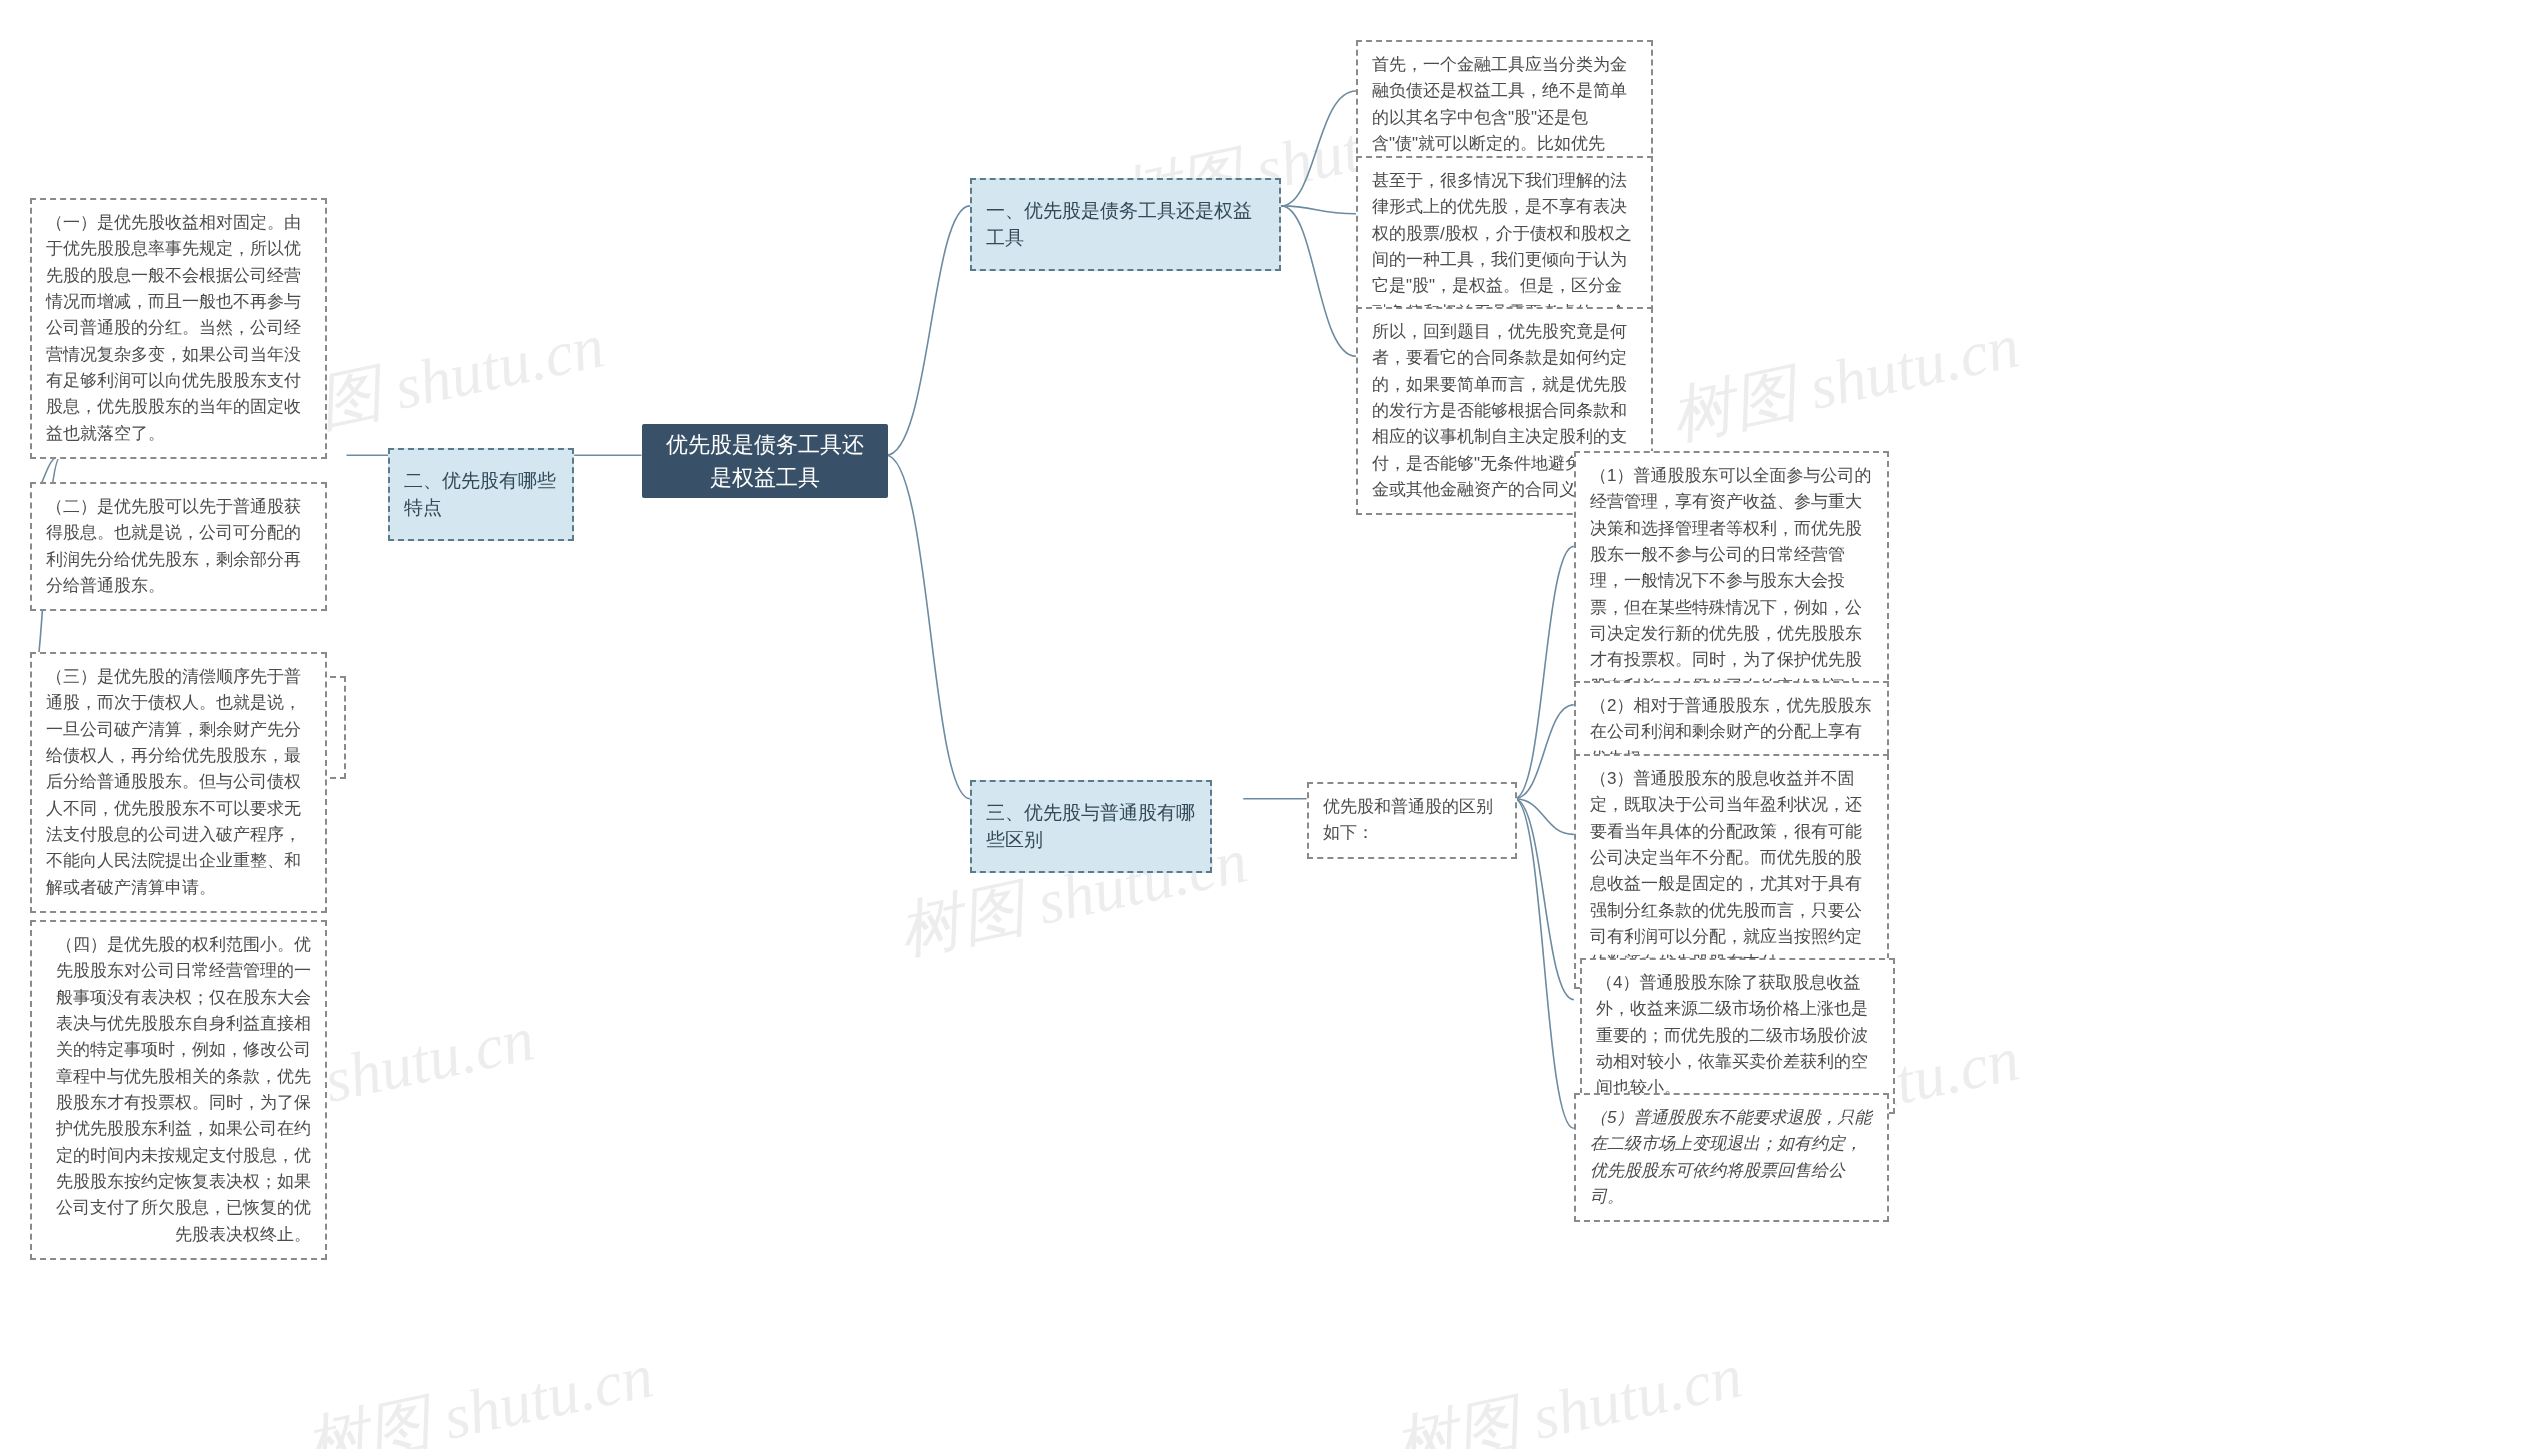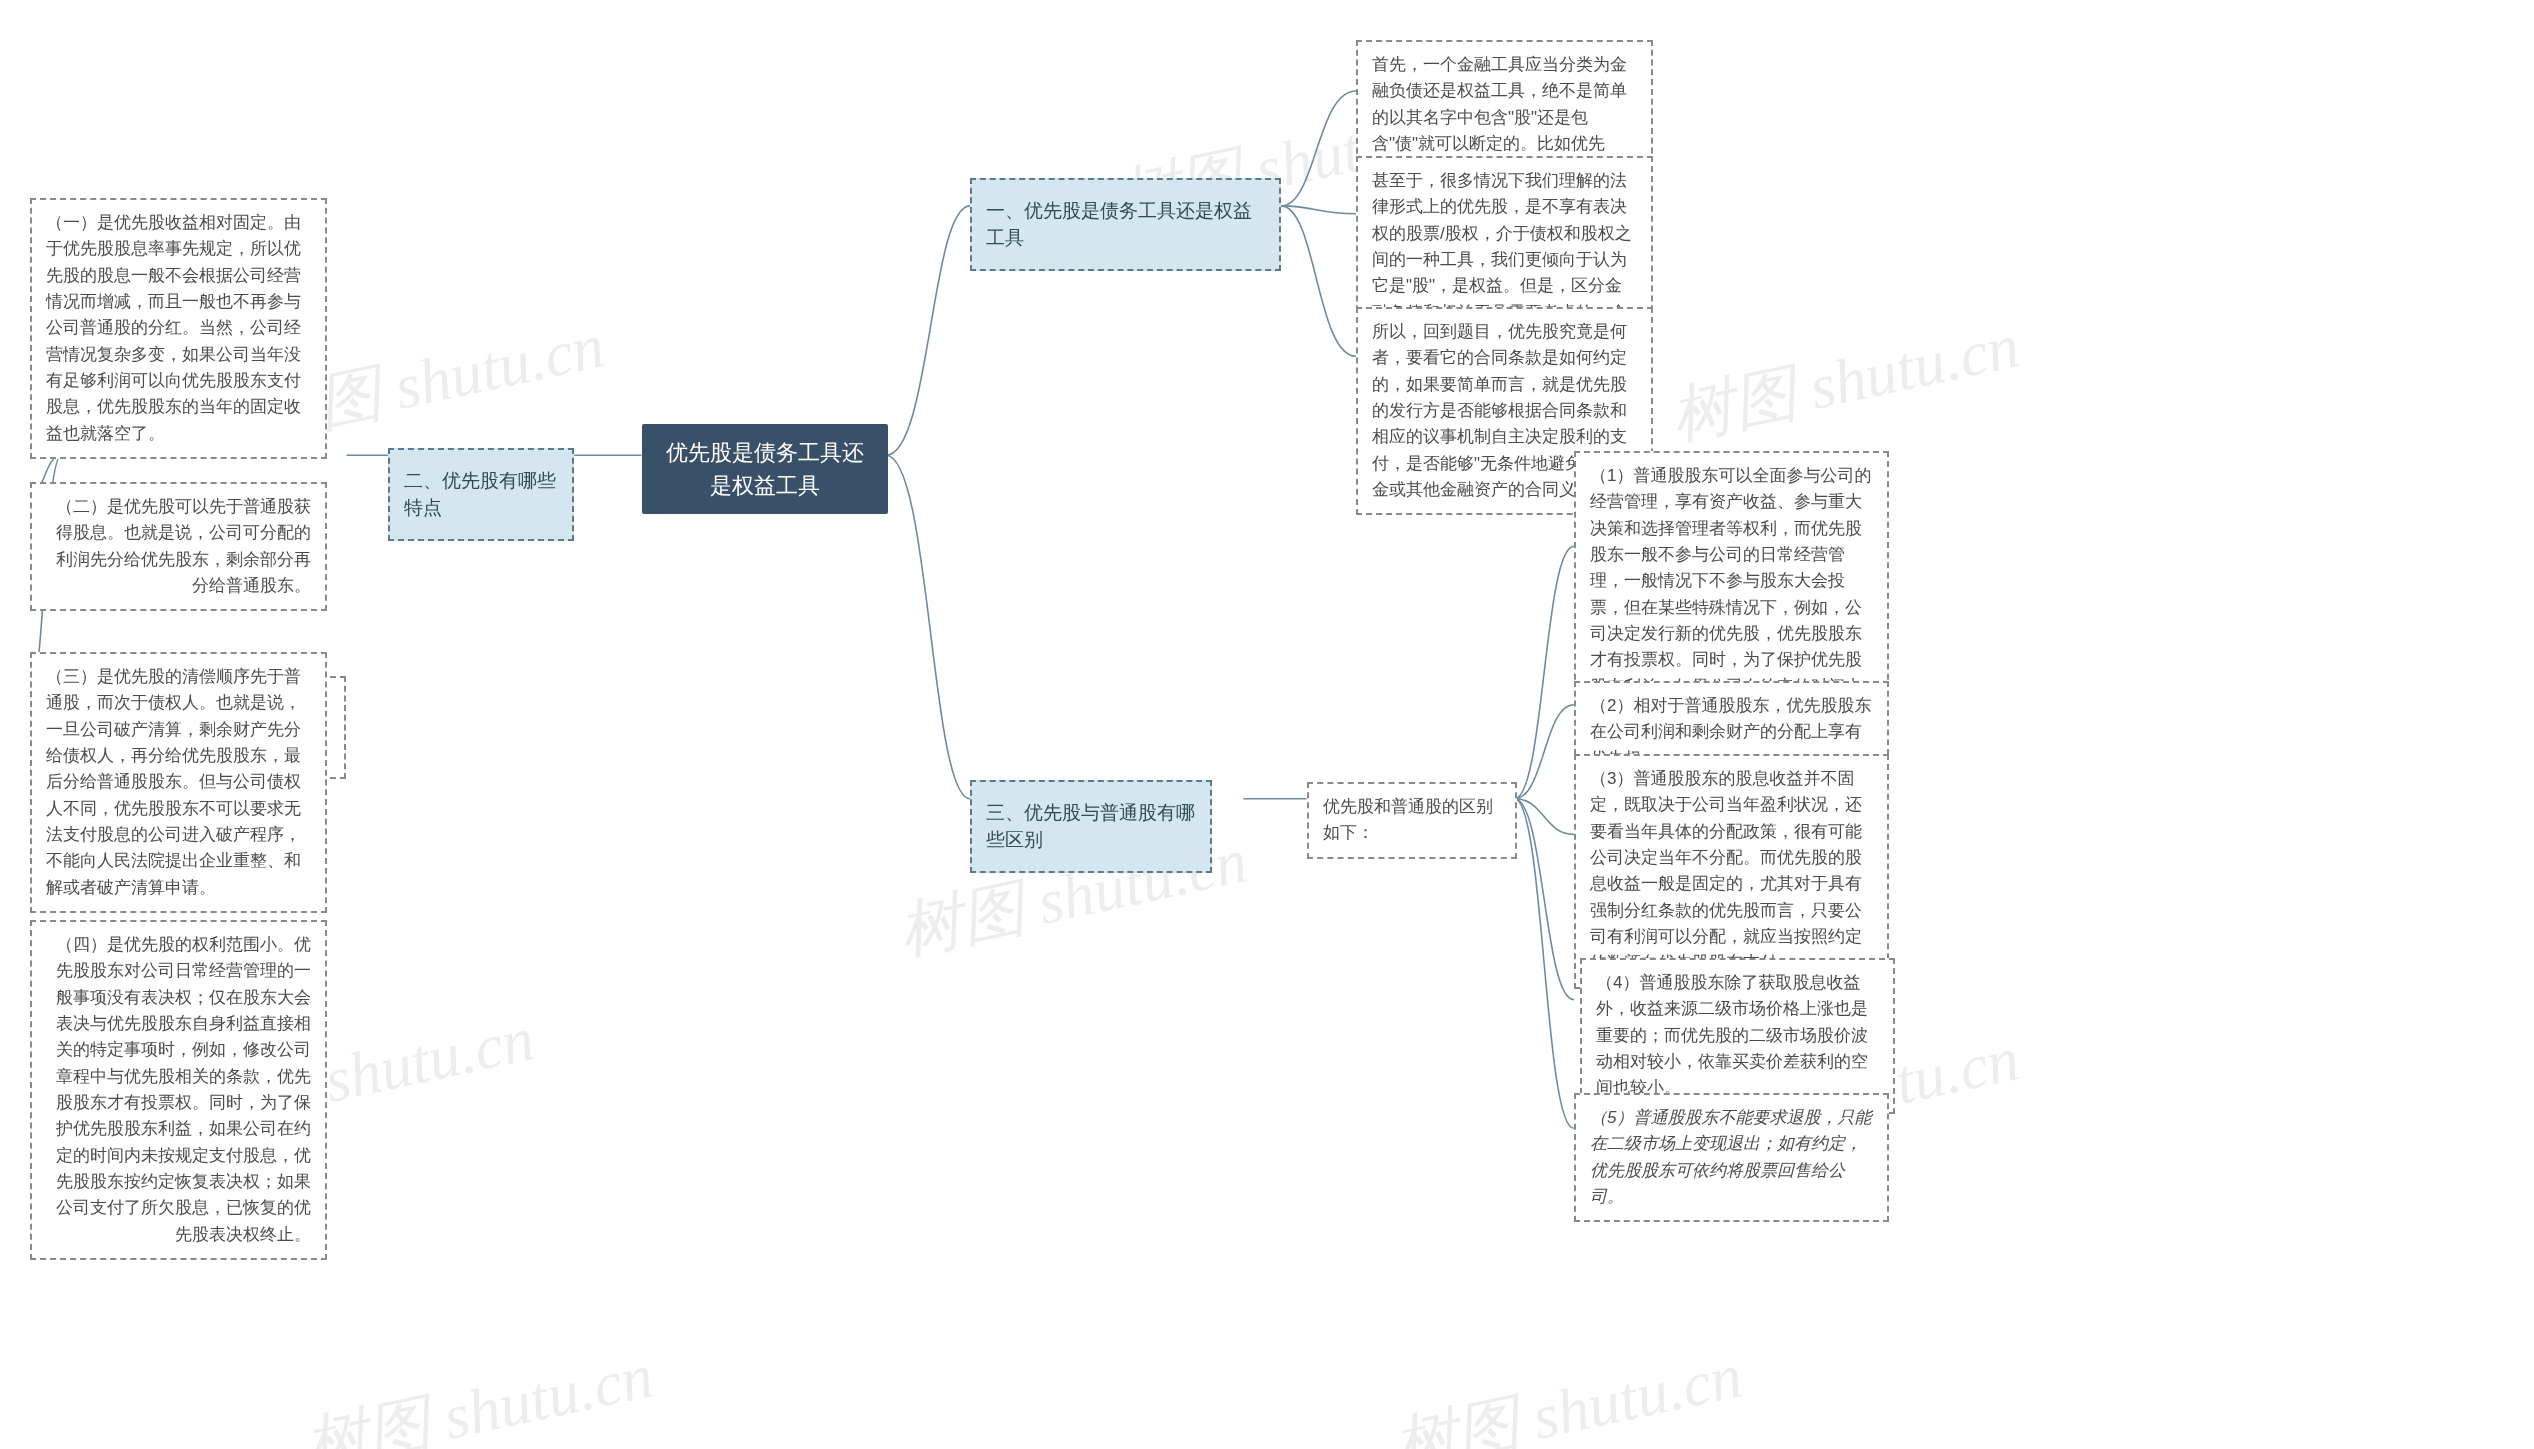--- a/index.html
+++ b/index.html
@@ -26,21 +26,21 @@
     font-family: Georgia, 'Times New Roman', serif;
   }
   .node {
     position: absolute;
     box-sizing: border-box;
   }
   .root {
     background: #395168;
     color: #ffffff;
     text-align: center;
-    padding: 12px 20px;
+    padding: 4px 20px;
     font-size: 22px;
     line-height: 1.5;
     border-radius: 2px;
   }
   .branch {
     background: #d4e6ef;
     border: 2px dashed #5b7a8a;
     color: #314a58;
     padding: 18px 14px;
     font-size: 19px;
@@ -127,21 +127,21 @@
 
 <div class="node branch" style="left:388px; top:436px; width:186px;margin-top:12px;">
   <span>二、优先股有哪些特点</span>
 </div>
 <div class="node sub" style="left: 61px; top: 676px; width: 285px;">
   <span>优先股通常具有以下四个特征：固定收益、先派息、先清偿、权利小。具体而言：</span>
 </div>
 <div class="node sub" style="left: 30px; top: 198px; width: 297px; margin-top: 0px;">
   <span>（一）是优先股收益相对固定。由于优先股股息率事先规定，所以优先股的股息一般不会根据公司经营情况而增减，而且一般也不再参与公司普通股的分红。当然，公司经营情况复杂多变，如果公司当年没有足够利润可以向优先股股东支付股息，优先股股东的当年的固定收益也就落空了。</span>
 </div>
-<div class="node sub" style="left: 30px; top: 482px; width: 297px; margin-top: 0px; text-align: right;">
+<div class="node sub" style="left: 30px; top: 482px; width: 297px; margin-top: 0px;">
   <span>（二）是优先股可以先于普通股获得股息。也就是说，公司可分配的利润先分给优先股东，剩余部分再分给普通股东。</span>
 </div>
 <div class="node sub" style="left: 30px; top: 652px; width: 297px; margin-top: 0px;">
   <span>（三）是优先股的清偿顺序先于普通股，而次于债权人。也就是说，一旦公司破产清算，剩余财产先分给债权人，再分给优先股股东，最后分给普通股股东。但与公司债权人不同，优先股股东不可以要求无法支付股息的公司进入破产程序，不能向人民法院提出企业重整、和解或者破产清算申请。</span>
 </div>
 <div class="node sub" style="left: 30px; top: 920px; width: 297px; margin-top: 0px; text-align: right;">
   <span>（四）是优先股的权利范围小。优先股股东对公司日常经营管理的一般事项没有表决权；仅在股东大会表决与优先股股东自身利益直接相关的特定事项时，例如，修改公司章程中与优先股相关的条款，优先股股东才有投票权。同时，为了保护优先股股东利益，如果公司在约定的时间内未按规定支付股息，优先股股东按约定恢复表决权；如果公司支付了所欠股息，已恢复的优先股表决权终止。</span>
 </div>
 
 <div class="node branch" style="left:970px; top:780px; width:242px;">

